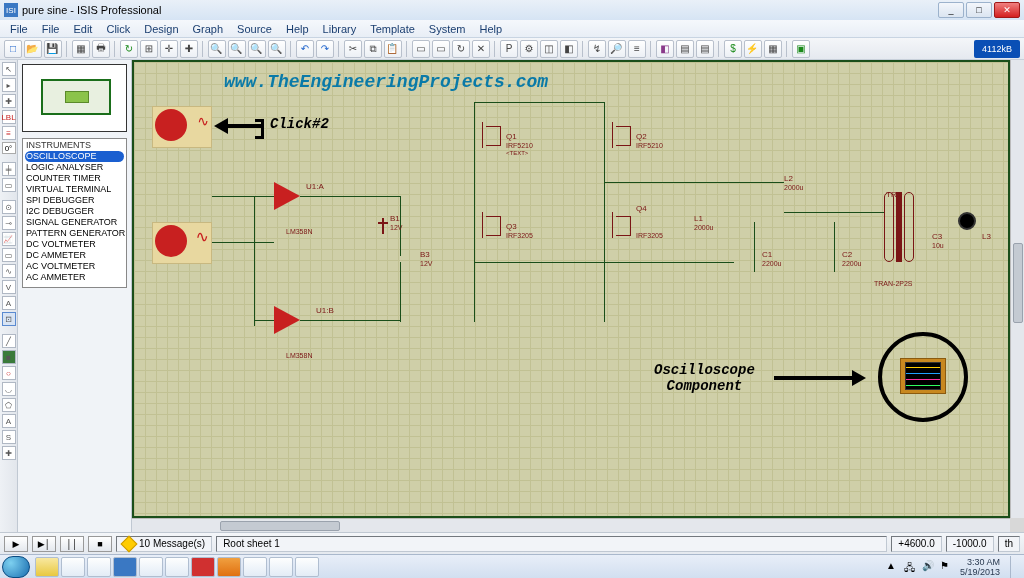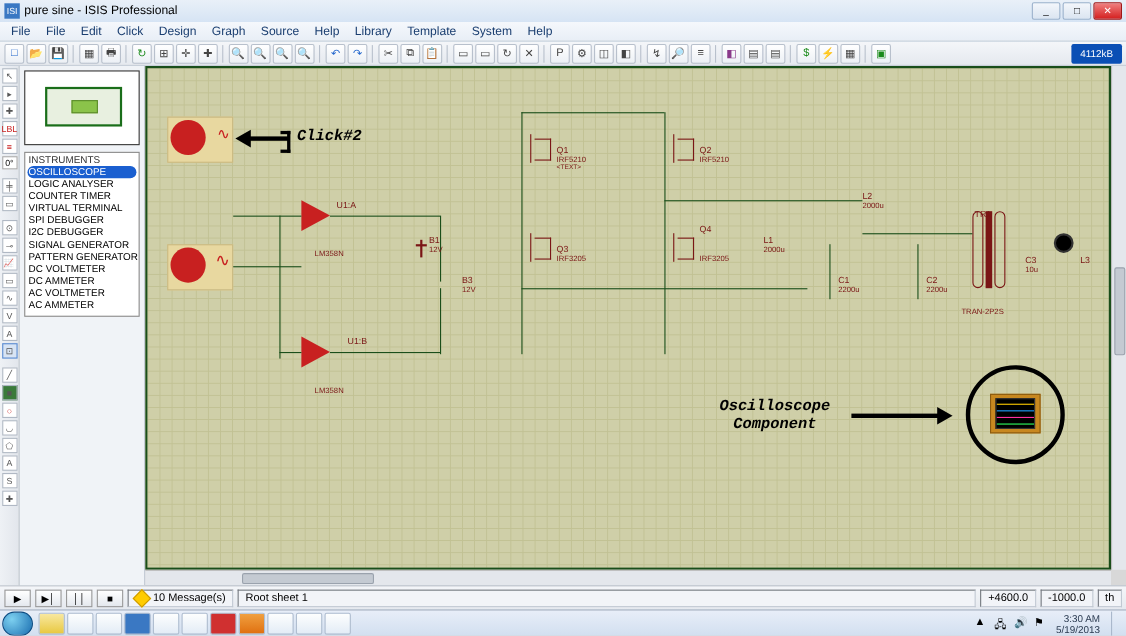--- a/index.html
+++ b/index.html
@@ -224,20 +224,21 @@
       <div class="dev-item">DC VOLTMETER</div>
       <div class="dev-item">DC AMMETER</div>
       <div class="dev-item">AC VOLTMETER</div>
       <div class="dev-item">AC AMMETER</div>
     </div>
   </div>
 
   <div class="canvas-wrap">
     <div class="canvas">
 
+      <div class="watermark" style="left:90px; top:10px">www.TheEngineeringProjects.com</div>
 
       <div class="block" style="left:18px; top:44px; width:60px; height:42px">
         <div class="red-circle" style="left:2px; top:2px; width:32px; height:32px"></div>
         <div style="position:absolute; right:2px; top:6px; color:#c82020;font-size:14px">∿</div>
       </div>
 
       <div class="arrow notch" style="left:92px; top:62px; width:36px"></div>
       <div class="annot" style="left:136px; top:54px">Click#2</div>
 
       <div class="block" style="left:18px; top:160px; width:60px; height:42px">

